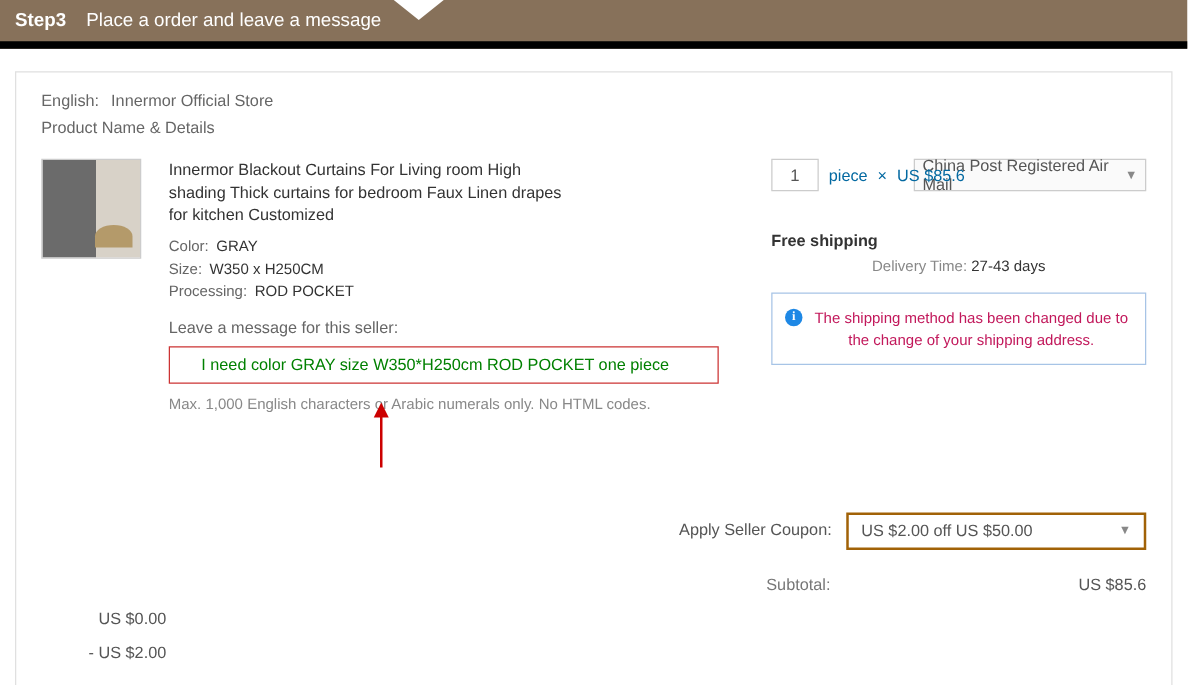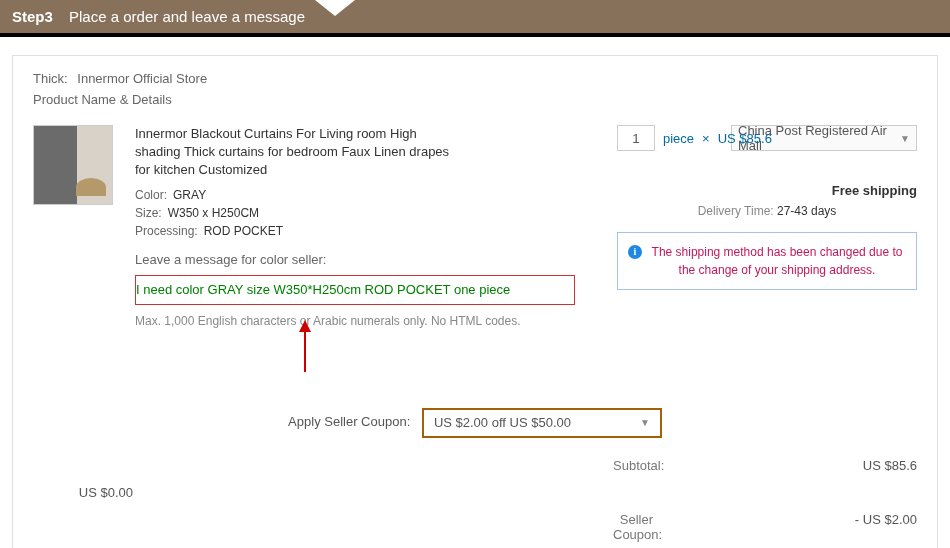--- a/index.html
+++ b/index.html
@@ -1,17 +1,17 @@
 <!DOCTYPE html>
 <html><head>
 <meta charset="utf-8">
 <style>
   * { box-sizing: border-box; margin: 0; padding: 0; }
   body { font-family: Arial, sans-serif; font-size: 13px; color: #333; background: #fff; width: 950px; }
-  .header-bar { background: #87715a; color: #fff; padding: 8px 12px; font-size: 15px; position: relative; border-bottom: 4px solid #000000; }
+  .header-bar { background: #87715a; color: #fff; padding: 8px 12px; font-size: 15px; position: relative; border-bottom: 6px solid #000000; }
   .header-bar::after {
     content: '';
     position: absolute;
     left: 315px;
     top: 0;
     width: 0; height: 0;
     border-top: 16px solid #fff;
     border-left: 20px solid transparent;
     border-right: 20px solid transparent;
   }
@@ -22,69 +22,69 @@
   .seller-row .label { margin-right: 6px; }
   .pnd { color: #666; margin-bottom: 18px; }
   .cols { display: flex; gap: 22px; align-items: flex-start; }
   .thumb { width: 80px; height: 80px; background: linear-gradient(90deg,#6b6b6b 0 55%, #d8d2c8 55% 100%); border: 1px solid #ccc; flex-shrink:0; position: relative; }
   .thumb::after { content:''; position:absolute; bottom:8px; left:42px; width:30px; height:18px; background:#b49a6a; border-radius:50% 50% 0 0; }
   .left-desc { flex: 1; }
   .title { color: #333; line-height: 1.4; max-width: 330px; margin-bottom: 8px; }
   .attr { color: #666; font-size: 12px; margin-bottom: 4px; }
   .attr .val { color: #333; margin-left: 6px; }
   .msg-label { color: #666; margin-top: 14px; margin-bottom: 8px; }
-  .msg-box { border: 1px solid #c33; width: 440px; padding: 6px 0; color: #008000; font-size: 13px; height: 30px; resize: none; font-family: inherit; }
+  .msg-box { border: 1px solid #c33; width: 440px; padding: 6px 25px; color: #008000; font-size: 13px; height: 30px; resize: none; font-family: inherit; }
   .msg-note { color: #888; font-size: 12px; margin-top: 6px; }
   .arrow-svg { margin-left: 160px; margin-top: -8px; }
   .right-col { width: 300px; flex-shrink: 0; }
   .qty-row { display: flex; align-items: center; gap: 8px; margin-bottom: 18px; }
   .qty-input { width: 38px; height: 26px; border: 1px solid #ccc; text-align: center; color: #555; }
   .qty-text { color: #0369a1; }
   .ship-select { width: 186px; height: 26px; border: 1px solid #ccc; background:#fafafa; padding: 0 6px; color: #555; display: inline-flex; align-items: center; justify-content: space-between; float: right; cursor: pointer; }
   .caret { font-size: 10px; color: #888; }
   .clear { clear: both; }
-  .free-ship { text-align: right; font-weight: bold; margin-top: 14px; color: #333; }
+  .free-ship { text-align: left; font-weight: bold; margin-top: 14px; color: #333; }
   .delivery { text-align: center; color: #888; font-size: 12px; margin-top: 6px; }
   .delivery .days { color: #333; }
   .info-box { border: 1px solid #a7c4e6; padding: 10px 10px 10px 30px; margin-top: 14px; font-size: 12px; color: #c2185b; text-align: center; line-height: 1.5; position: relative; }
   .info-box .info-ic { position: absolute; left: 10px; top: 12px; width: 14px; height: 14px; border-radius: 50%; background: #1e88e5; color: #fff; font-size: 10px; font-weight: bold; line-height: 14px; text-align: center; font-family: serif; }
   .bottom { margin-top: 30px; }
-  .coupon-row { text-align: center; margin-bottom: 14px; }
+  .coupon-row { text-align: right; margin-bottom: 14px; }
   .coupon-row .lbl { color: #555; margin-right: 8px; }
   .coupon-select { display: inline-flex; align-items: center; justify-content: space-between; border: 2px solid #a16207; width: 240px; height: 30px; padding: 0 10px; color: #555; cursor: pointer; vertical-align: middle; }
   .totals { }
   .trow { display: flex; justify-content: space-between; padding: 6px 0; color: #777; }
   .trow .tlabel { width: 620px; text-align: right; padding-left: 580px;}
   .trow .tval { width: 100px; text-align: right; color: #555; }
   .right-top-row { display:flex; align-items:flex-start; }
 </style>
 </head>
 <body>
 
 <div class="header-bar">
   <span class="step-num">Step3</span>
   <span>Place a order and leave a message</span>
 </div>
 
 <div class="outer-container">
 <div class="main-box">
   <div class="seller-row">
-    <span class="label">Thick:</span>
+    <span class="label">English:</span>
     <span>Innermor Official Store</span>
   </div>
   <div class="pnd">Product Name &amp; Details</div>
 
   <div class="cols">
     <div class="thumb"></div>
     <div class="left-desc">
       <div class="title">Innermor Blackout Curtains For Living room High shading Thick curtains for bedroom Faux Linen drapes for kitchen Customized</div>
       <div class="attr"><span>Color:</span><span class="val">GRAY</span></div>
       <div class="attr"><span>Size:</span><span class="val">W350 x H250CM</span></div>
       <div class="attr"><span>Processing:</span><span class="val">ROD POCKET</span></div>
-      <div class="msg-label">Leave a message for color seller:</div>
+      <div class="msg-label">Leave a message for this seller:</div>
       <textarea class="msg-box" style="">I need color GRAY size W350*H250cm ROD POCKET one piece</textarea>
       <div class="msg-note">Max. 1,000 English characters or Arabic numerals only. No HTML codes.</div>
       <svg class="arrow-svg" width="20" height="55">
         <line x1="10" y1="8" x2="10" y2="52" stroke="#c00" stroke-width="2"></line>
         <polygon points="10,0 4,12 16,12" fill="#c00"></polygon>
       </svg>
     </div>
 
     <div class="right-col">
       <div class="right-top-row">
@@ -123,21 +123,20 @@
     </div>
     <div class="totals">
       <div class="trow">
         <span class="tlabel">Subtotal:</span>
         <span class="tval">US $85.6</span>
       </div>
       <div class="trow">
         <span class="tval">US $0.00</span>
       </div>
       <div class="trow">
-        <span class="tlabel">Seller Coupon:</span>
         <span class="tval">- US $2.00</span>
       </div>
       <div class="trow total">
         
         
       </div>
     </div>
   </div>
 </div>
 </div>

